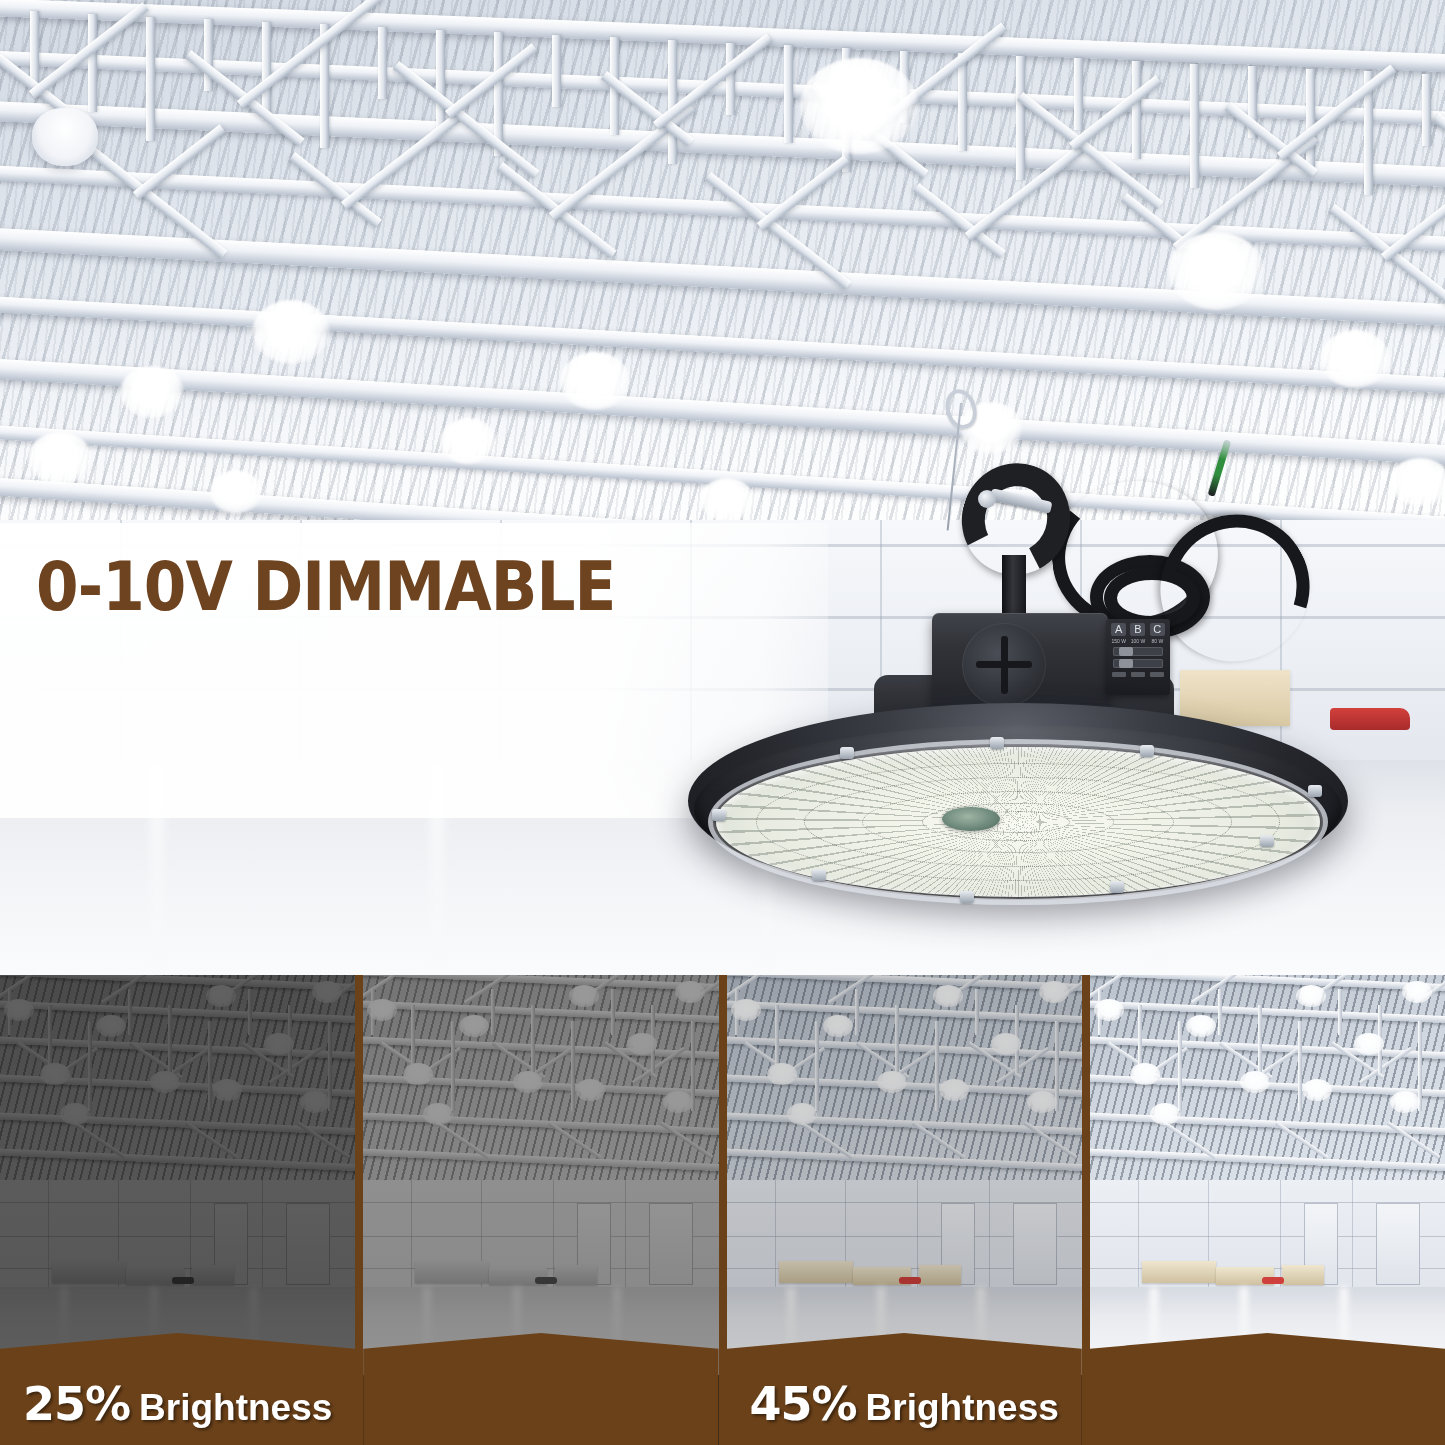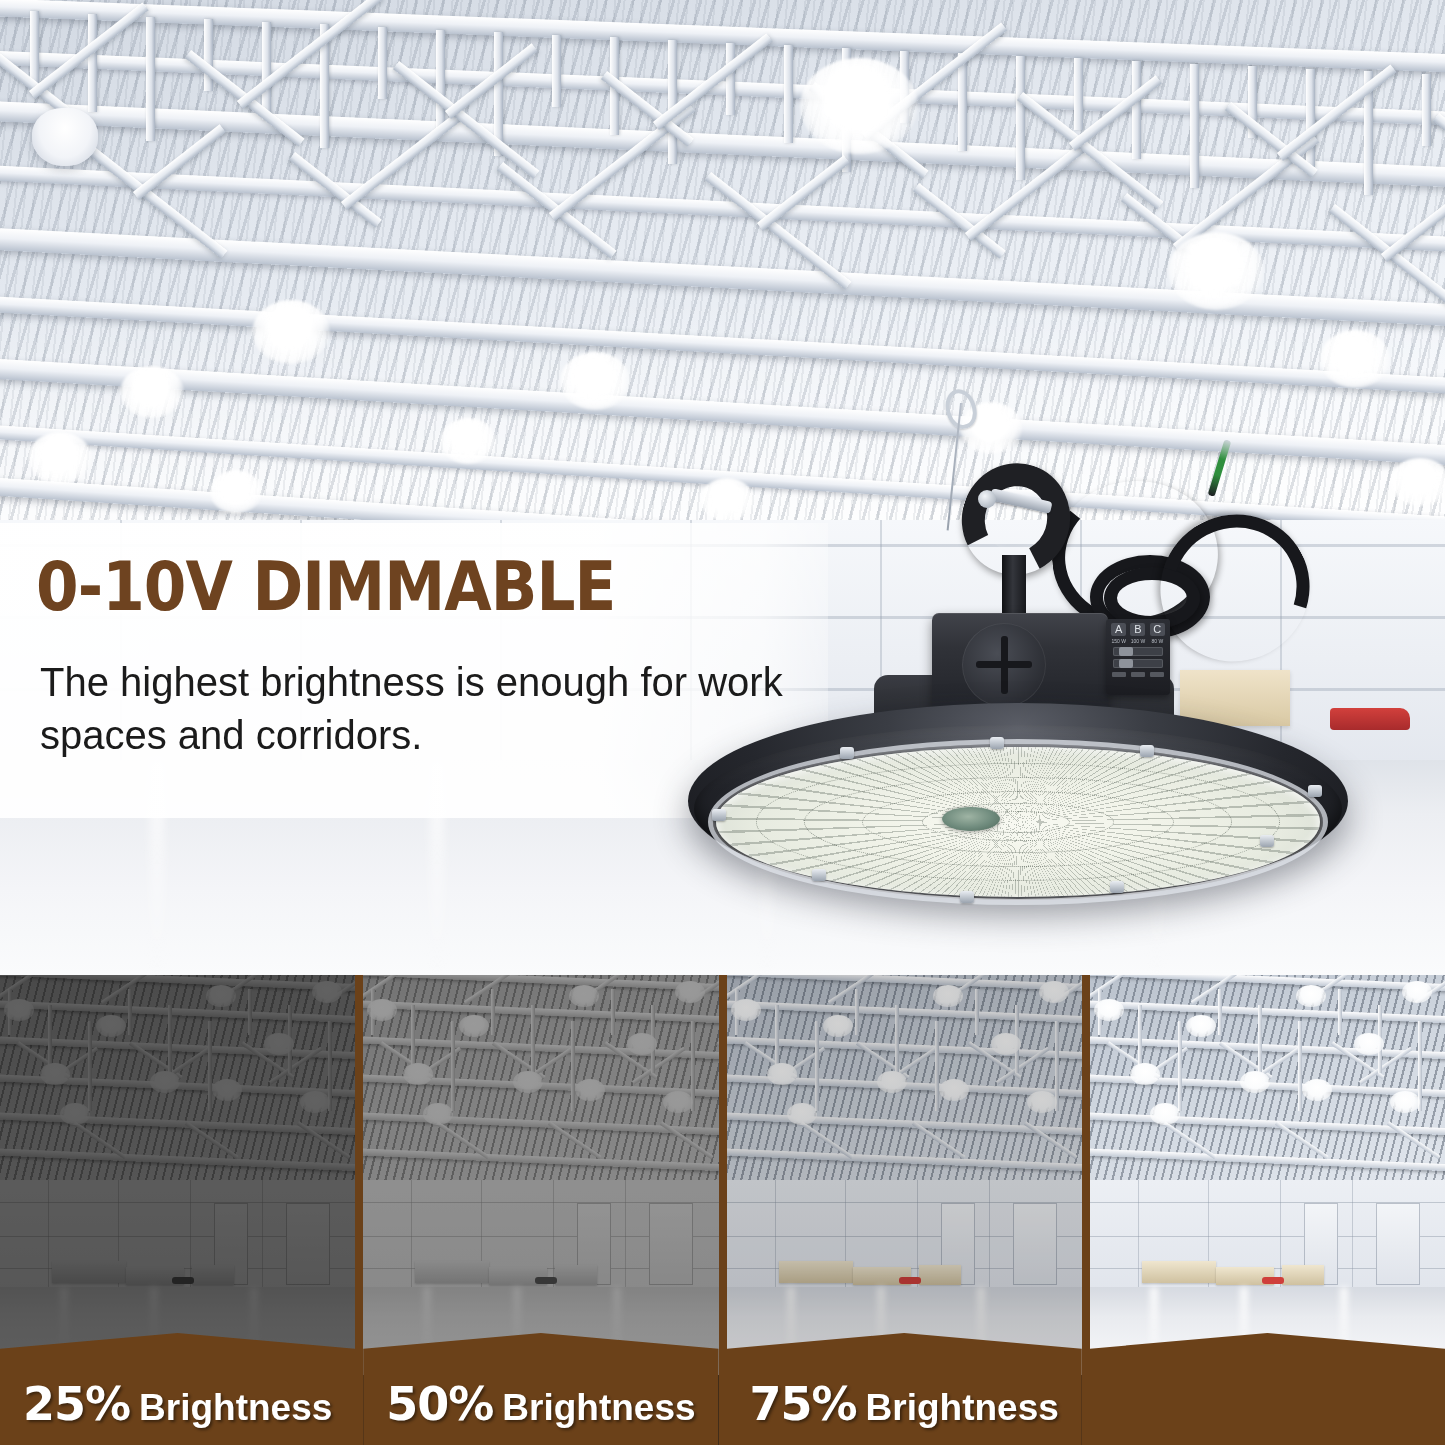--- a/index.html
+++ b/index.html
@@ -512,21 +512,20 @@
 
     <div class="floor">
       <div class="floorshine" style="left:150px"></div>
       <div class="floorshine" style="left:430px"></div>
       <div class="floorshine" style="left:760px"></div>
       <div class="floorshine" style="left:1150px"></div>
     </div>
 
     <div id="textpanel">
       <div id="headline">0-10V DIMMABLE</div>
-      <div id="subline">The highest brightness is enough for work spaces and corridors.</div>
     </div>
 
     <div id="fixture">
 
       <div class="carabiner"></div>
       <div class="safetycable"></div>
 
       <div class="cablearc" style="left:392px;top:86px;width:166px;height:150px;transform:rotate(-6deg)"></div>
       <div class="coil" style="left:430px;top:160px;width:120px;height:84px"></div>
       <div class="coil" style="left:444px;top:172px;width:96px;height:62px"></div>
@@ -734,23 +733,20 @@
           <div class="mini-red" style="left:172px;top:302px;width:22px;height:7px"></div>
           <div class="mini-floor">
                 <div class="mini-shine" style="left:60px"></div>
                 <div class="mini-shine" style="left:150px"></div>
                 <div class="mini-shine" style="left:250px"></div>
               </div>
         </div>
         <div class="desat"></div>
         <div class="dimmer" style="opacity:0.4"></div>
         <div class="band"></div>
-        <div class="caption">
-                <span class="cap-pct">50%</span><span class="cap-word">Brightness</span>
-              </div>
       </div>
       <div class="panel">
         <div class="pimg">
           <div class="mini-ceiling">
                 <div class="mini-deck"></div>
           </div>
           <div class="mini-beam" style="top:2px;transform:rotate(2.5deg)"></div>
           <div class="mini-beam" style="top:34px;transform:rotate(2.5deg)"></div>
           <div class="mini-beam" style="top:70px;transform:rotate(2.5deg)"></div>
           <div class="mini-beam" style="top:108px;transform:rotate(2.5deg)"></div>
@@ -806,21 +802,21 @@
           <div class="mini-red" style="left:172px;top:302px;width:22px;height:7px"></div>
           <div class="mini-floor">
                 <div class="mini-shine" style="left:60px"></div>
                 <div class="mini-shine" style="left:150px"></div>
                 <div class="mini-shine" style="left:250px"></div>
               </div>
         </div>
         <div class="dimmer" style="opacity:0.18"></div>
         <div class="band"></div>
         <div class="caption">
-                <span class="cap-pct">75%</span><span class="cap-word">Brightness</span>
+                <span class="cap-pct">45%</span><span class="cap-word">Brightness</span>
               </div>
       </div>
       <div class="panel">
         <div class="pimg">
           <div class="mini-ceiling">
                 <div class="mini-deck"></div>
           </div>
           <div class="mini-beam" style="top:2px;transform:rotate(2.5deg)"></div>
           <div class="mini-beam" style="top:34px;transform:rotate(2.5deg)"></div>
           <div class="mini-beam" style="top:70px;transform:rotate(2.5deg)"></div>

